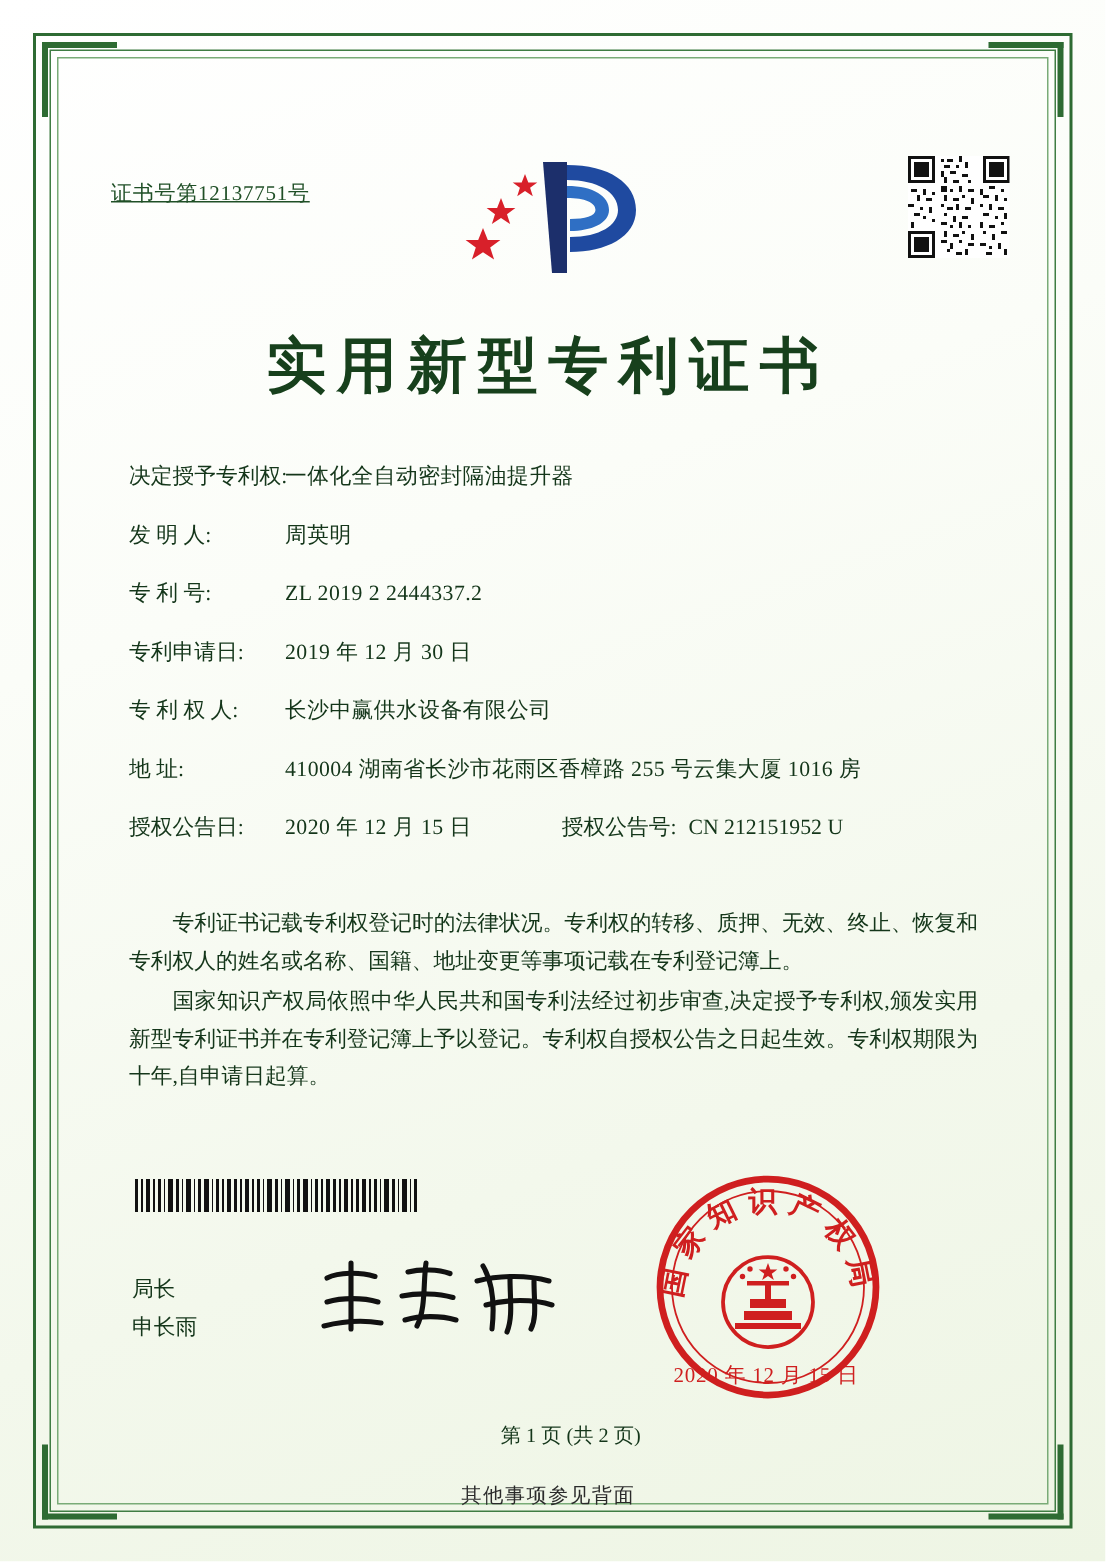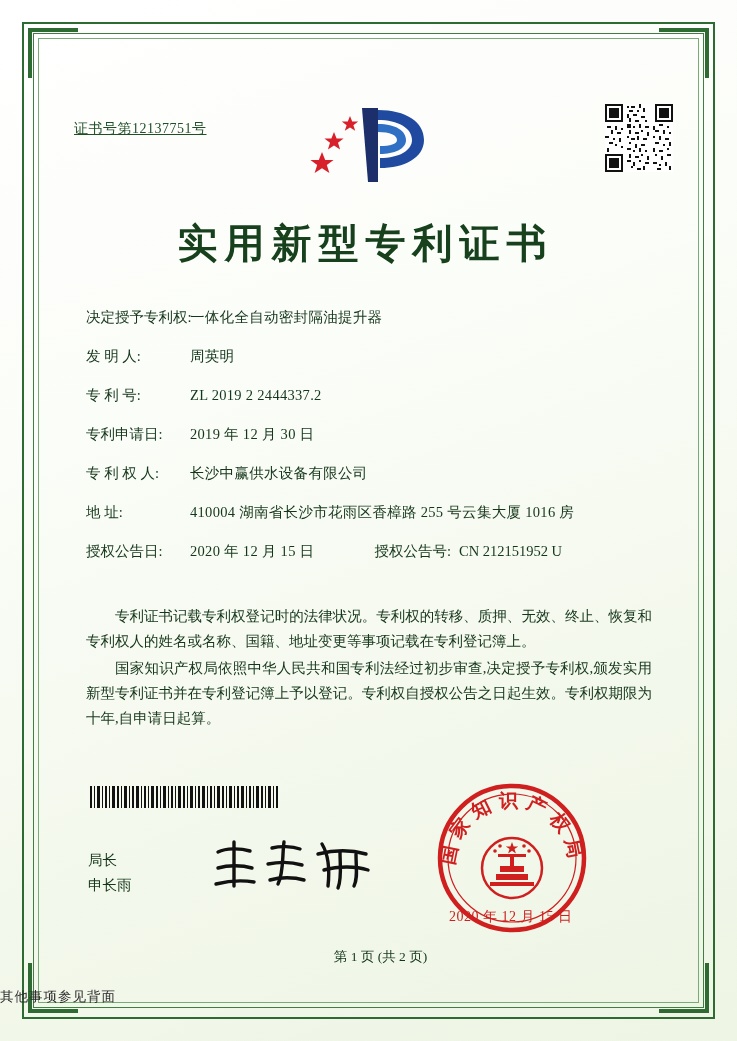--- a/index.html
+++ b/index.html
@@ -177,21 +177,21 @@
     width: 737px;
     text-align: center;
     font-size: 13.5px;
     color: #14361a;
   }
 
   .footnote {
     position: absolute;
     left: 0; top: 988px;
     width: 731px;
-    text-align: left;
+    text-align: center;
     font-size: 13.5px;
     color: #2a2a2a;
     letter-spacing: 1px;
   }
 </style>
 </head>
 <body>
 
 <div class="page">
 

